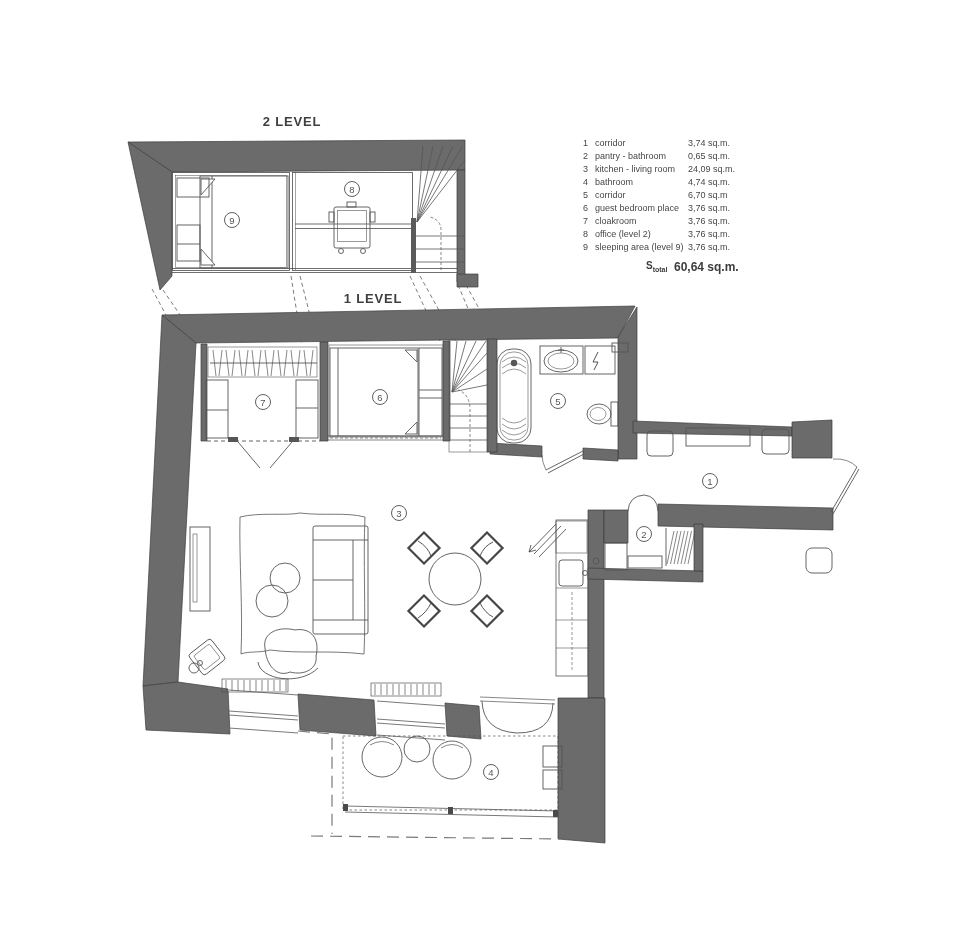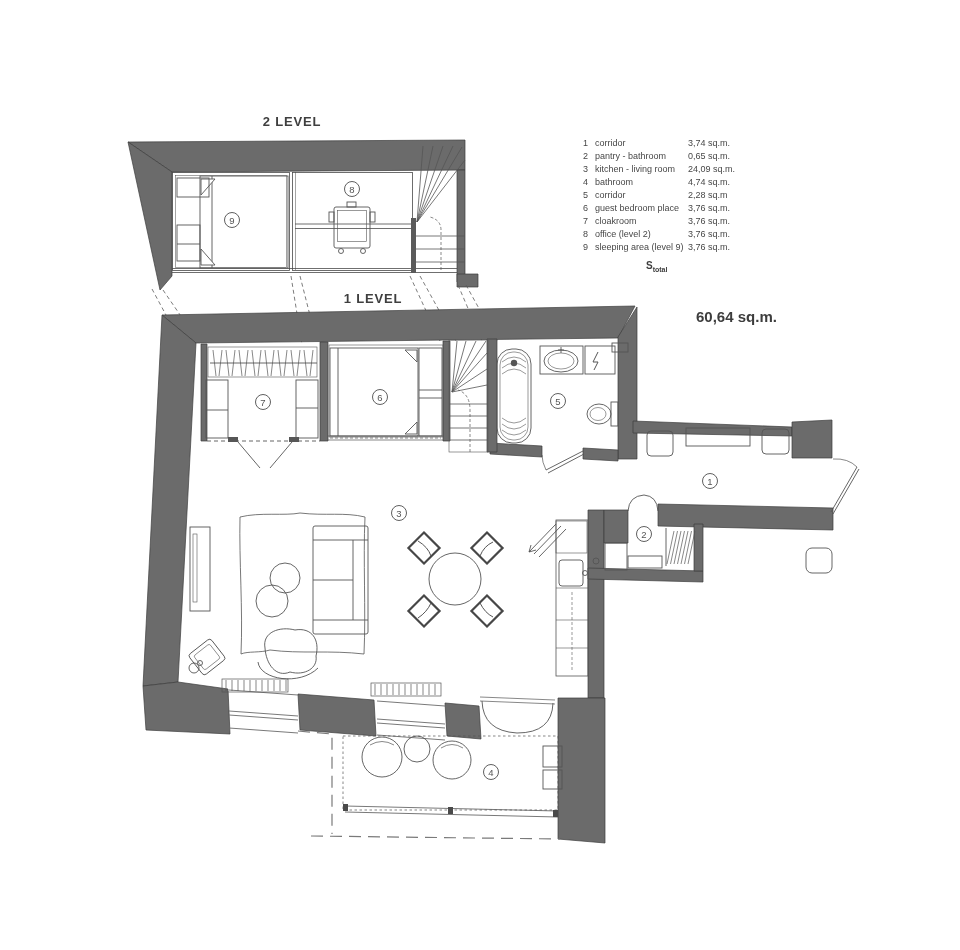--- a/index.html
+++ b/index.html
@@ -12,21 +12,21 @@
          background:#fff;color:#555;font-size:9.5px;line-height:16px;text-align:center;
          box-sizing:border-box;}
   #legend{position:absolute;left:576px;top:138px;width:200px;color:#474747;font-size:9px;}
   .lrow{position:relative;height:13px;}
   .lnum{position:absolute;left:0;width:12px;text-align:right;}
   .lname{position:absolute;left:19px;white-space:nowrap;}
   .larea{position:absolute;left:112px;white-space:nowrap;}
   .ltotal{position:relative;height:16px;margin-top:5px;font-weight:bold;color:#3d3d3d;}
   .ltotal .tlabel{position:absolute;left:70px;font-size:10px;}
   .ltotal .tlabel sub{font-size:7px;}
-  .ltotal .tvalue{position:absolute;left:120px;font-size:15px;white-space:nowrap;margin-top:48px;}
+  .ltotal .tvalue{position:absolute;left:98px;font-size:12px;white-space:nowrap;}
 </style>
 </head>
 <body>
 
 <div id="canvas">
 
 <svg id="plan-svg" width="960" height="950" viewBox="0 0 960 950">
   <g fill="none" stroke="#555" stroke-width=".9">
 
     <g fill="#6b6b6b" stroke="#3d3d3d" stroke-width=".7">
@@ -310,21 +310,21 @@
     <span class="larea">24,09 sq.m.</span>
   </div>
   <div class="lrow">
     <span class="lnum">4</span>
     <span class="lname">bathroom</span>
     <span class="larea">4,74 sq.m.</span>
   </div>
   <div class="lrow">
     <span class="lnum">5</span>
     <span class="lname">corridor</span>
-    <span class="larea">2,28 sq.m</span>
+    <span class="larea">6,70 sq.m</span>
   </div>
   <div class="lrow">
     <span class="lnum">6</span>
     <span class="lname">guest bedroom place</span>
     <span class="larea">3,76 sq.m.</span>
   </div>
   <div class="lrow">
     <span class="lnum">7</span>
     <span class="lname">cloakroom</span>
     <span class="larea">3,76 sq.m.</span>

